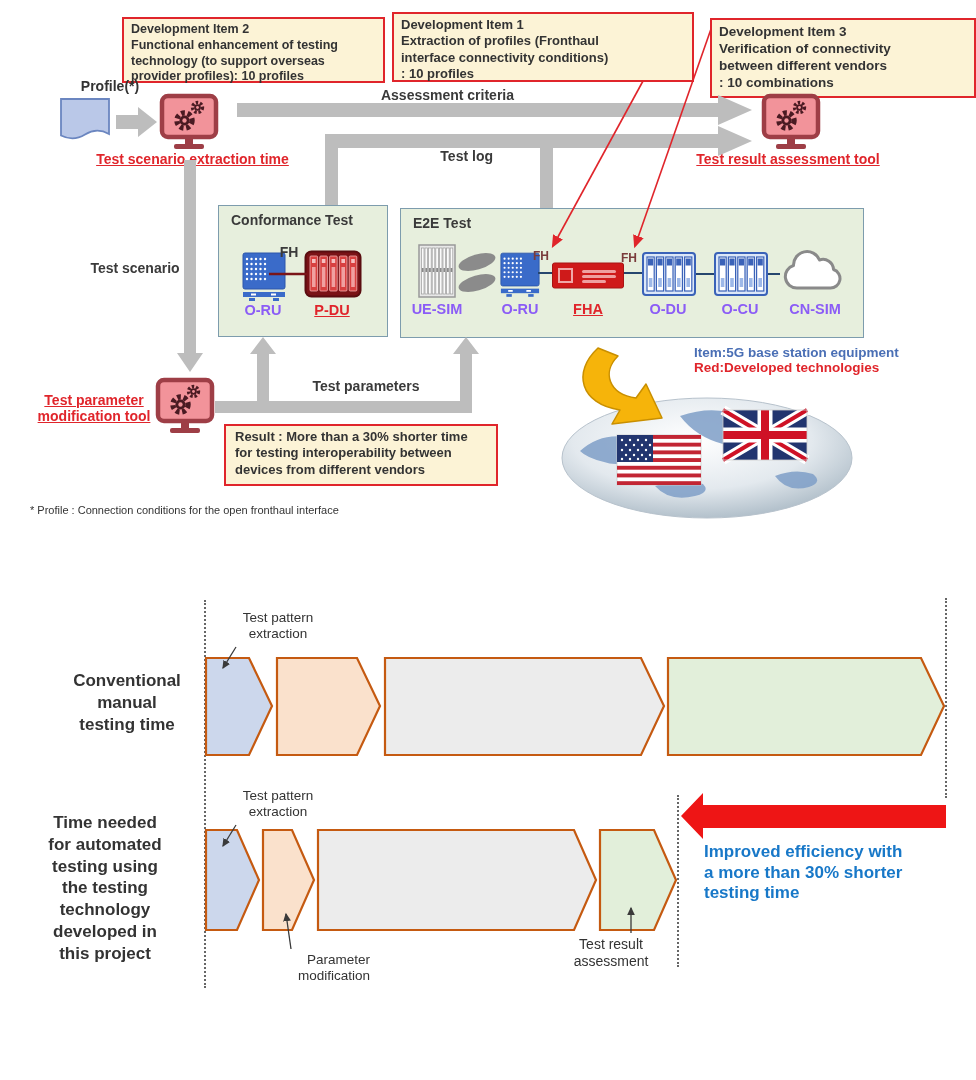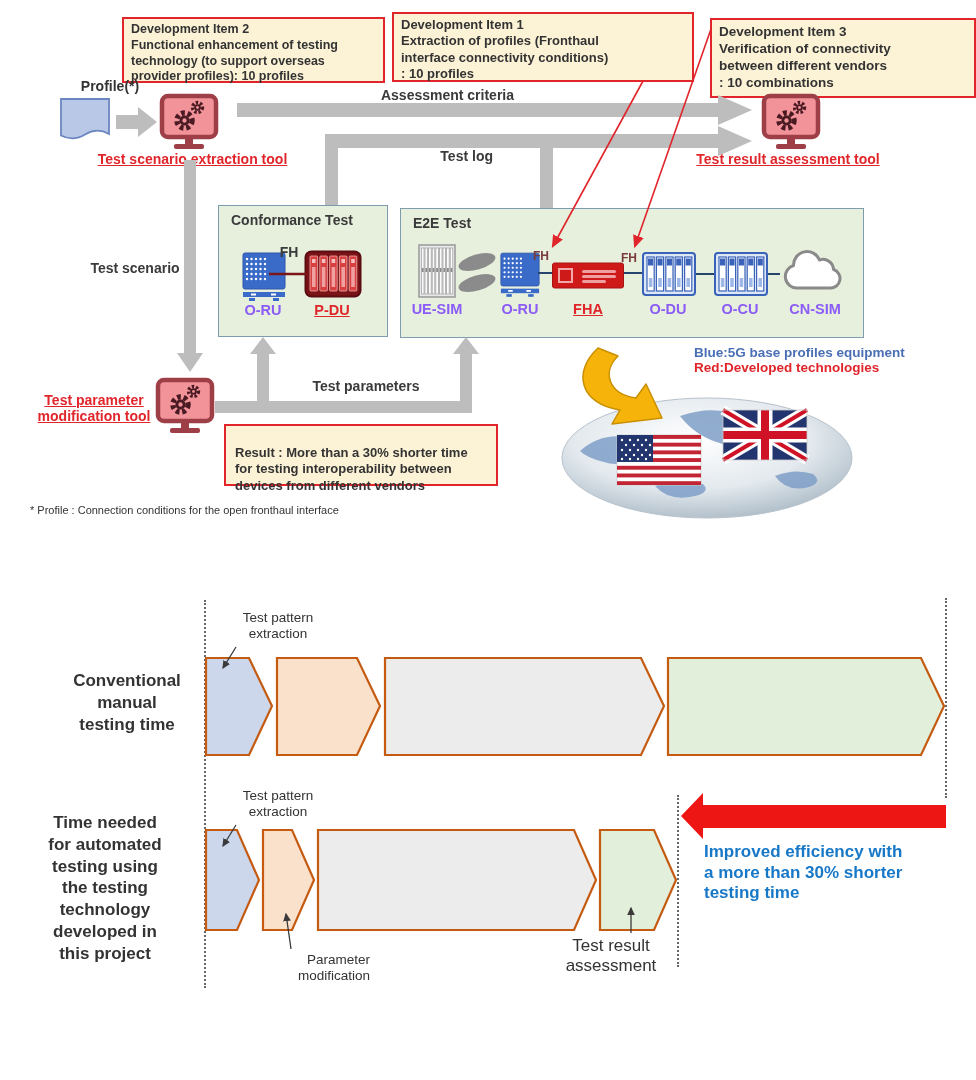--- a/index.html
+++ b/index.html
@@ -76,21 +76,21 @@
   <rect x="16" y="52" width="30" height="5" rx="2" fill="#9e3e46"></rect>
 </svg>
 <svg class="abs" style="left:154px;top:376px;" width="62" height="60" viewBox="0 0 62 60">
   <rect x="4" y="4" width="54" height="41" rx="6" fill="#f2939a" stroke="#9e3e46" stroke-width="4.5"></rect>
   <use href="#gear" x="15" y="17" width="23" height="23"></use>
   <use href="#gear" x="32" y="8" width="15" height="15"></use>
   <rect x="27" y="45" width="8" height="7" fill="#9e3e46"></rect>
   <rect x="16" y="52" width="30" height="5" rx="2" fill="#9e3e46"></rect>
 </svg>
 
-<div class="abs toollabel" style="left:90px;top:151px;width:205px;">Test scenario extraction tool</div>
+<div class="abs toollabel" style="left:90px;top:151px;width:205px;">Test scenario extraction time</div>
 <div class="abs toollabel" style="left:688px;top:151px;width:200px;">Test result assessment tool</div>
 <div class="abs toollabel pre" style="left:32px;top:392px;width:124px;">Test parameter
 modification tool</div>
 
 <div class="abs flowlabel" style="left:340px;top:87px;width:215px;">Assessment criteria</div>
 <div class="abs flowlabel" style="left:398px;top:148px;width:95px;text-align:right;">Test log</div>
 <div class="abs flowlabel" style="left:84px;top:260px;width:102px;">Test scenario</div>
 <div class="abs flowlabel" style="left:296px;top:378px;width:140px;">Test parameters</div>
 
 <div class="abs panel" style="left:218px;top:205px;width:170px;height:132px;">
@@ -286,21 +286,21 @@
 </svg>
 <div class="abs fhlabel" style="left:533px;top:249px;width:28px;">FH</div>
 <div class="abs fhlabel" style="left:621px;top:251px;width:28px;">FH</div>
 <div class="abs devlabel" style="left:406px;top:301px;width:62px;">UE-SIM</div>
 <div class="abs devlabel" style="left:496px;top:301px;width:48px;">O-RU</div>
 <div class="abs devlabel red" style="left:564px;top:301px;width:48px;">FHA</div>
 <div class="abs devlabel" style="left:640px;top:301px;width:56px;">O-DU</div>
 <div class="abs devlabel" style="left:712px;top:301px;width:56px;">O-CU</div>
 <div class="abs devlabel" style="left:784px;top:301px;width:62px;">CN-SIM</div>
 
-<div class="abs" style="left:694px;top:345px;width:250px;font-size:13.5px;font-weight:bold;color:#4a6fb5;">Blue:5G base profiles equipment</div>
+<div class="abs" style="left:694px;top:345px;width:250px;font-size:13.5px;font-weight:bold;color:#4a6fb5;">Item:5G base station equipment</div>
 <div class="abs" style="left:694px;top:360px;width:250px;font-size:13.5px;font-weight:bold;color:#e0252b;">Red:Developed technologies</div>
 
 <svg class="abs" style="left:560px;top:346px;" width="300" height="175" viewBox="0 0 300 175">
   <defs>
     <radialGradient id="gl" cx="45%" cy="35%" r="75%">
       <stop offset="0%" stop-color="#ffffff"></stop>
       <stop offset="55%" stop-color="#e3e9ee"></stop>
       <stop offset="100%" stop-color="#9fb0bd"></stop>
     </radialGradient>
   </defs>
@@ -350,21 +350,21 @@
     <rect width="84" height="50" fill="#22356f"></rect>
     <path d="M0 0 L84 50 M84 0 L0 50" stroke="#ffffff" stroke-width="10"></path>
     <path d="M0 0 L84 50 M84 0 L0 50" stroke="#cf1226" stroke-width="4"></path>
     <path d="M42 0 V50 M0 25 H84" stroke="#ffffff" stroke-width="15"></path>
     <path d="M42 0 V50 M0 25 H84" stroke="#cf1226" stroke-width="8"></path>
     <rect width="84" height="50" fill="none" stroke="#cccccc" stroke-width="0.8"></rect>
   </g>
   <path d="M38 2 C12 26 20 58 60 64 L52 78 L102 72 L86 38 L76 52 C48 48 42 26 58 10 Z" fill="#f6b40a" stroke="#c98f00" stroke-width="1.5" stroke-linejoin="round"></path>
 </svg>
 
-<div class="abs note pre" style="left:224px;top:424px;width:274px;height:62px;font-size:13px;padding:19px 9px;">Result : More than a 30% shorter time
+<div class="abs note pre" style="left:224px;top:424px;width:274px;height:62px;font-size:13px;padding:3px 9px;">Result : More than a 30% shorter time
 for testing interoperability between
 devices from different vendors</div>
 
 <div class="abs" style="left:30px;top:504px;width:560px;font-size:11px;color:#333;">* Profile : Connection conditions for the open fronthaul interface</div>
 
 <div class="abs dotted" style="left:204px;top:600px;height:388px;"></div>
 <div class="abs dotted" style="left:945px;top:598px;height:200px;"></div>
 <div class="abs dotted" style="left:677px;top:795px;height:172px;"></div>
 
 <div class="abs rowlabel pre" style="left:38px;top:670px;width:178px;">Conventional
@@ -384,21 +384,21 @@
 modification</div>
 <div class="abs chevlabel" style="left:420px;top:693px;width:200px;font-size:20px;">Testing</div>
 <div class="abs chevlabel pre" style="left:690px;top:683px;width:225px;font-size:20px;line-height:1.18;">Test result
 assessment</div>
 
 <div class="abs annlabel pre" style="left:222px;top:788px;width:112px;">Test pattern
 extraction</div>
 <div class="abs chevlabel" style="left:345px;top:866px;width:220px;font-size:20px;">Testing</div>
 <div class="abs annlabel pre" style="left:258px;top:952px;width:112px;text-align:right;">Parameter
 modification</div>
-<div class="abs chevlabel pre" style="left:538px;top:936px;width:146px;font-size:17px;line-height:1.2;">Test result
+<div class="abs chevlabel pre" style="left:538px;top:936px;width:146px;font-size:14px;line-height:1.2;">Test result
 assessment</div>
 
 <div class="abs pre" style="left:704px;top:842px;width:256px;font-size:17px;font-weight:bold;line-height:1.22;color:#1878c8;">Improved efficiency with
 a more than 30% shorter
 testing time</div>
 
 <svg id="overlay" width="976" height="1080" viewBox="0 0 976 1080">
   <defs>
     <marker id="mRed" markerWidth="9" markerHeight="9" refX="6.5" refY="3.5" orient="auto">
       <path d="M0 0 L8 3.5 L0 7 Z" fill="#e0252b"></path>

